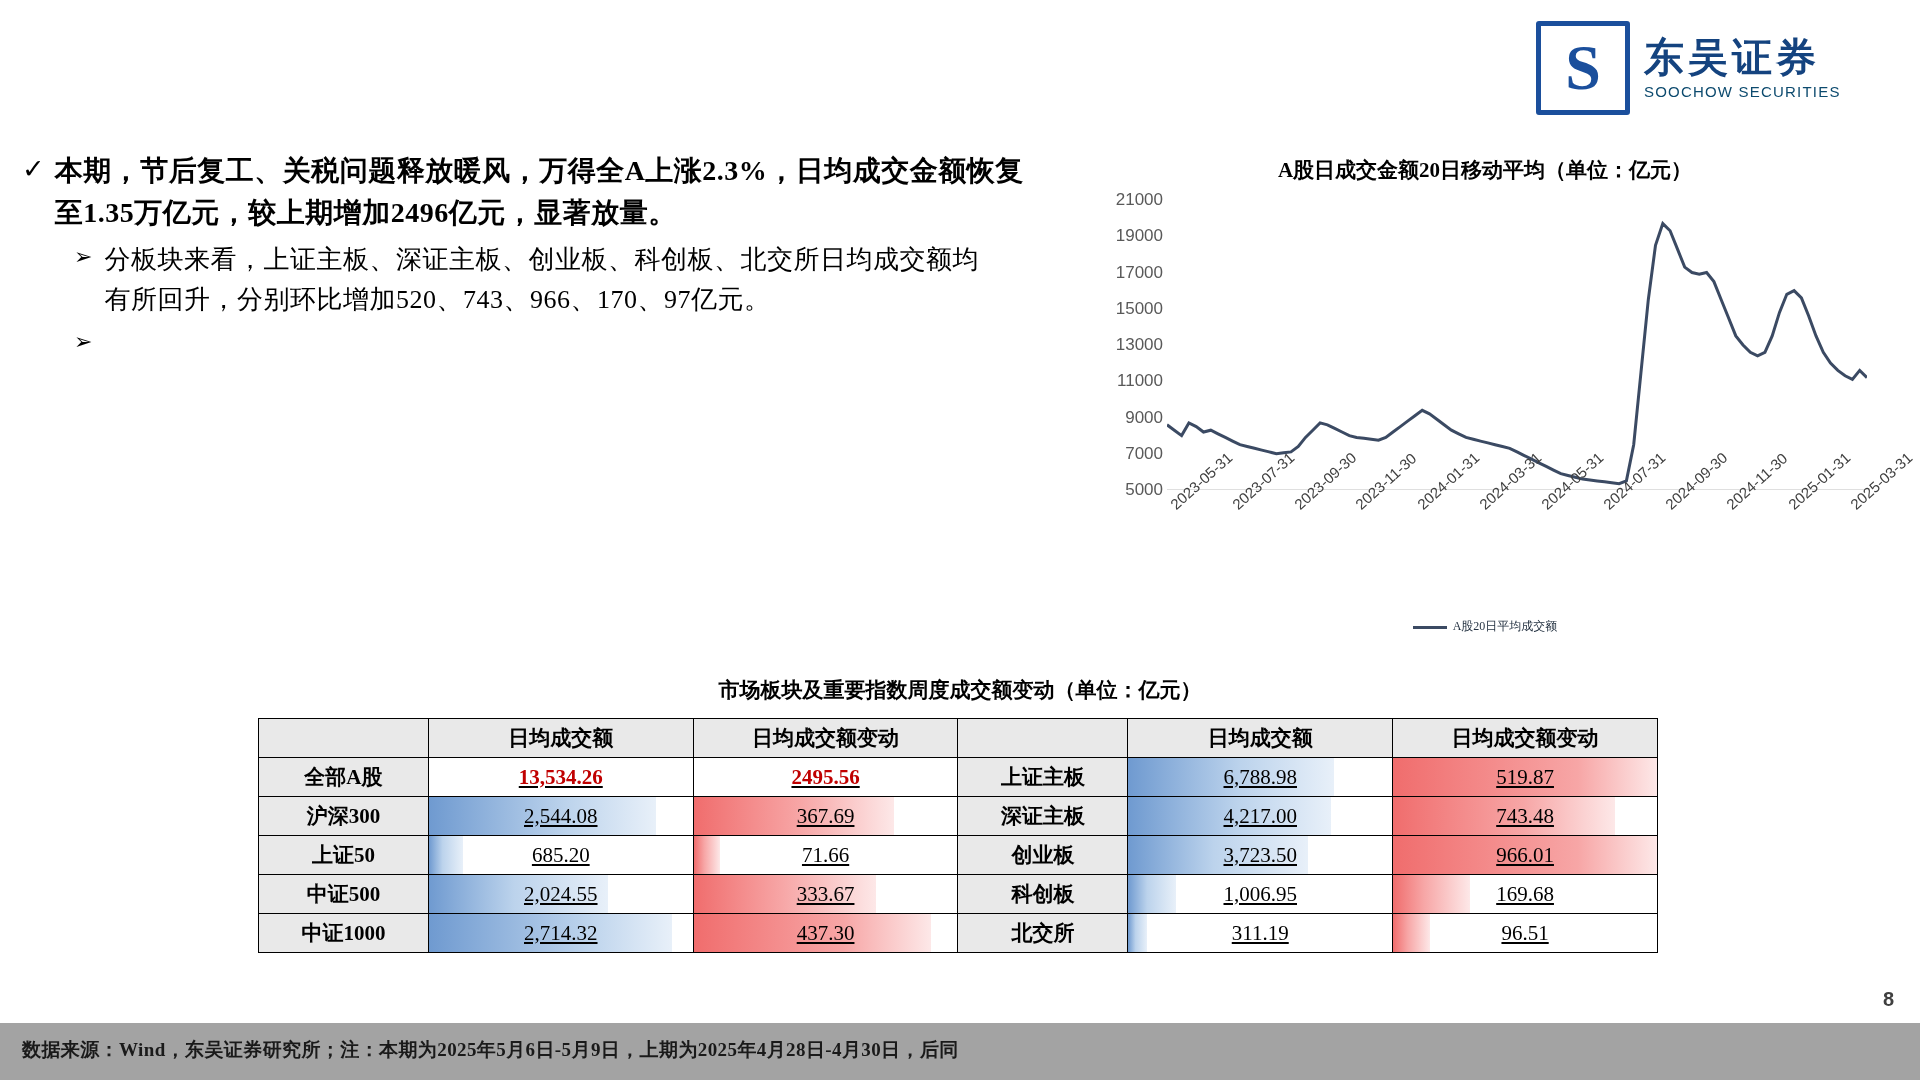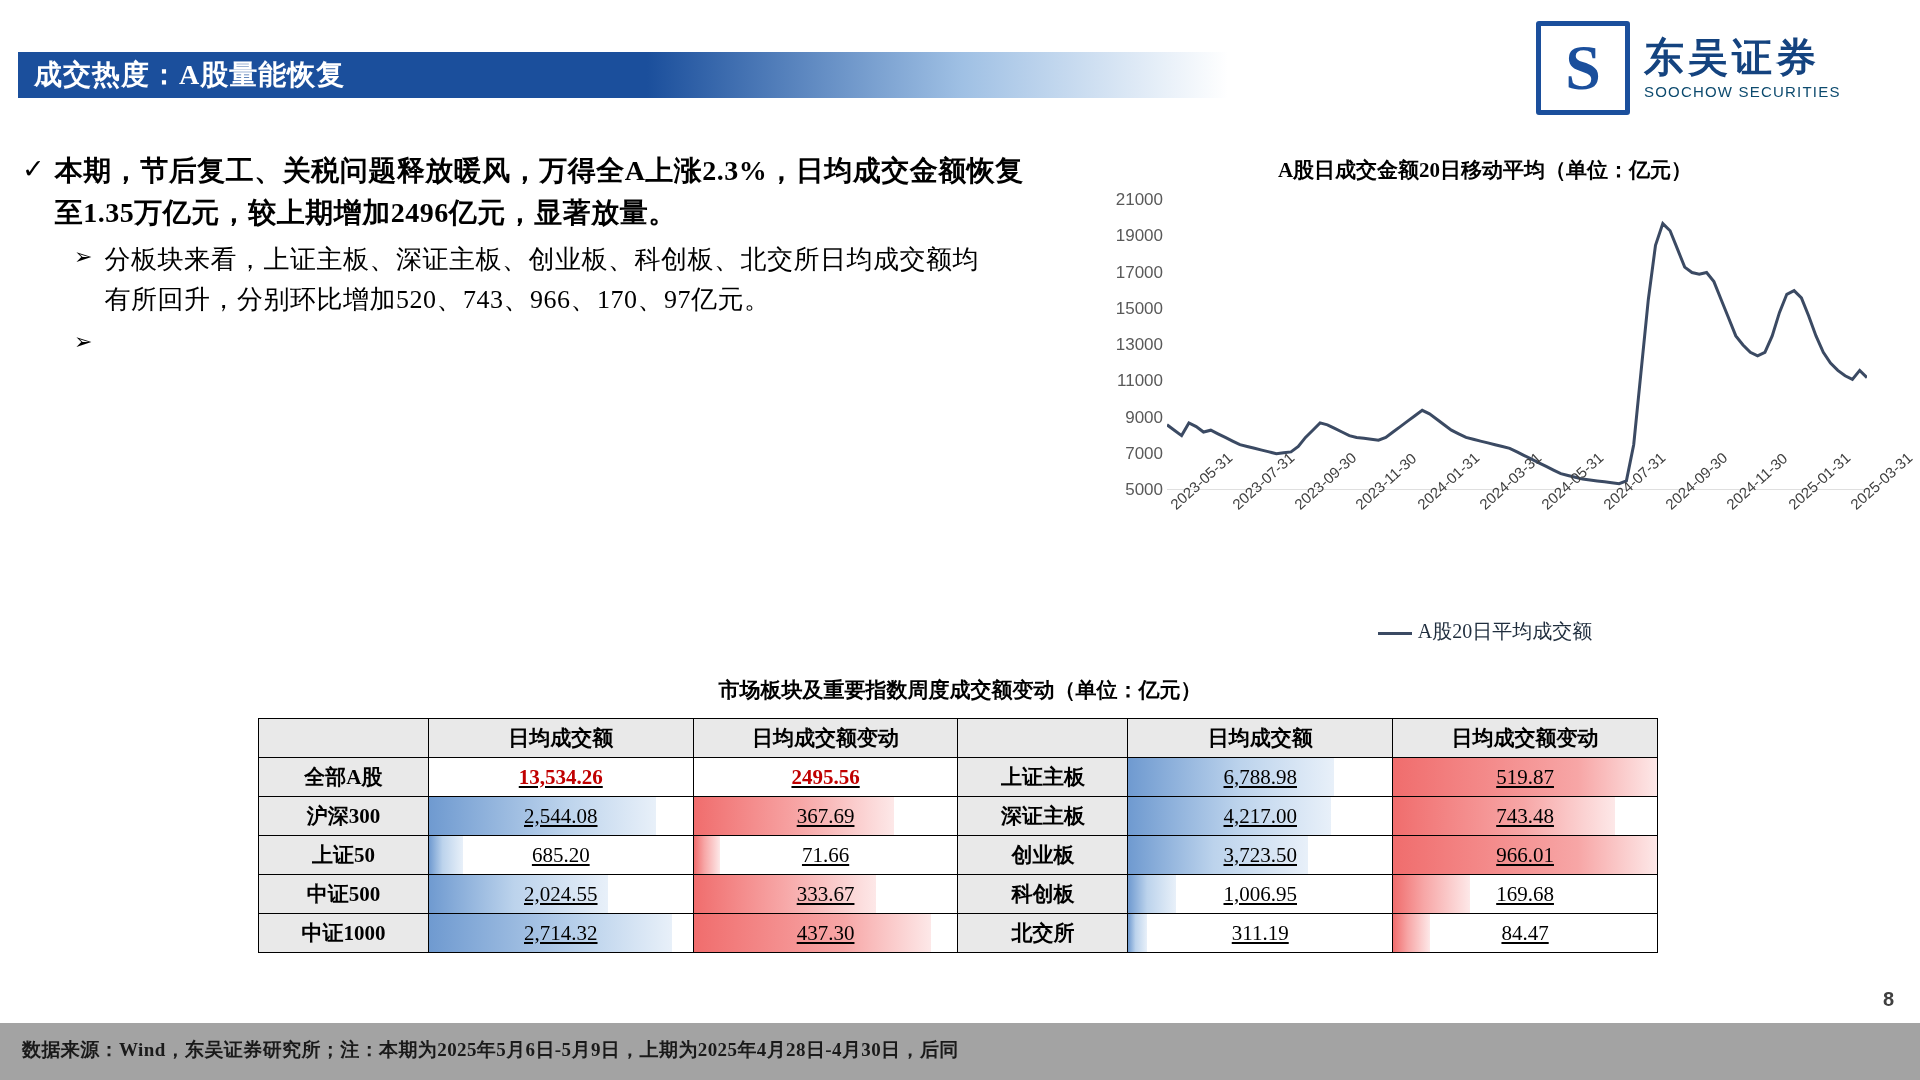--- a/index.html
+++ b/index.html
@@ -86,21 +86,21 @@
   }
   .y-axis-area{position:absolute;left:0;top:0;width:88px;height:290px;}
   .svg-area{position:absolute;left:92px;top:0;width:700px;height:290px;}
   .x-label{
     position:absolute;font-size:15px;color:#404040;
     transform:rotate(-42deg);transform-origin:left top;white-space:nowrap;
     font-family:"Liberation Sans", sans-serif;
   }
   .legend{
     position:absolute;left:0;top:468px;width:820px;text-align:center;
-    font-size:20px;color:#1f2d3d;
+    font-size:12px;color:#1f2d3d;
   }
   .legend .ln{
     display:inline-block;width:34px;height:0;border-top:3px solid #3b4a63;
     vertical-align:middle;margin-right:6px;
   }
   
   .tbl-title{
     position:absolute;left:0;top:676px;width:1920px;text-align:center;
     font-size:21px;font-weight:bold;color:#000;
   }
@@ -131,23 +131,20 @@
   }
   .pagenum{
     position:absolute;right:26px;top:988px;font-size:20px;font-weight:bold;color:#404040;
     font-family:"Liberation Sans", sans-serif;
   }
 </style>
 </head>
 <body>
 
 <div class="header-band">
-  <div class="title-bar">
-    <span class="t">成交热度：A股量能恢复</span>
-  </div>
   <div class="logo-wrap">
     <div class="logo-mark">
       <span class="s">S</span>
     </div>
     <div class="logo-text">
       <div class="logo-cn">东吴证券</div>
       <div class="logo-en">SOOCHOW SECURITIES</div>
     </div>
   </div>
 </div>
@@ -346,21 +343,21 @@
         <td class="rowname">北交所</td>
         <td class="val">
           <div class="cellwrap">
             <div class="bar" style="width: 7%; background: linear-gradient(to right, rgb(111, 154, 208) 0%, rgb(188, 211, 236) 40%, rgb(232, 240, 249) 100%);"></div>
             <span class="cellval">311.19</span>
           </div>
         </td>
         <td class="val">
           <div class="cellwrap">
             <div class="bar" style="width: 14%; background: linear-gradient(to right, rgb(240, 109, 109) 0%, rgb(247, 166, 166) 40%, rgb(253, 232, 232) 100%);"></div>
-            <span class="cellval">84.47</span>
+            <span class="cellval">96.51</span>
           </div>
         </td>
       </tr>
     </tbody>
 </table>
 
 <div class="pagenum">8</div>
 <div class="footer">
   <div class="txt">数据来源：Wind，东吴证券研究所；注：本期为2025年5月6日-5月9日，上期为2025年4月28日-4月30日，后同</div>
 </div>

